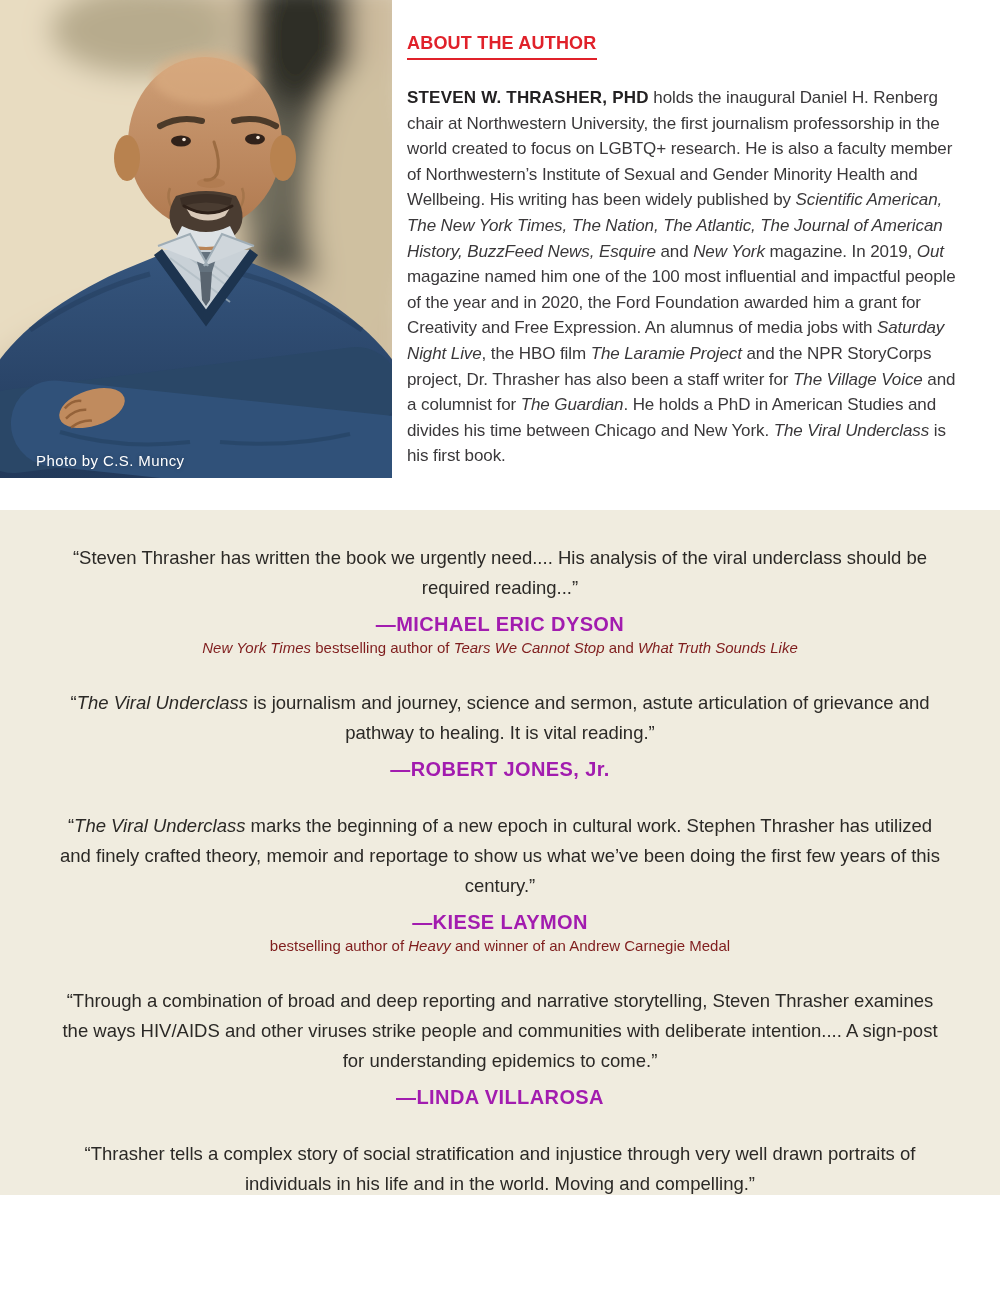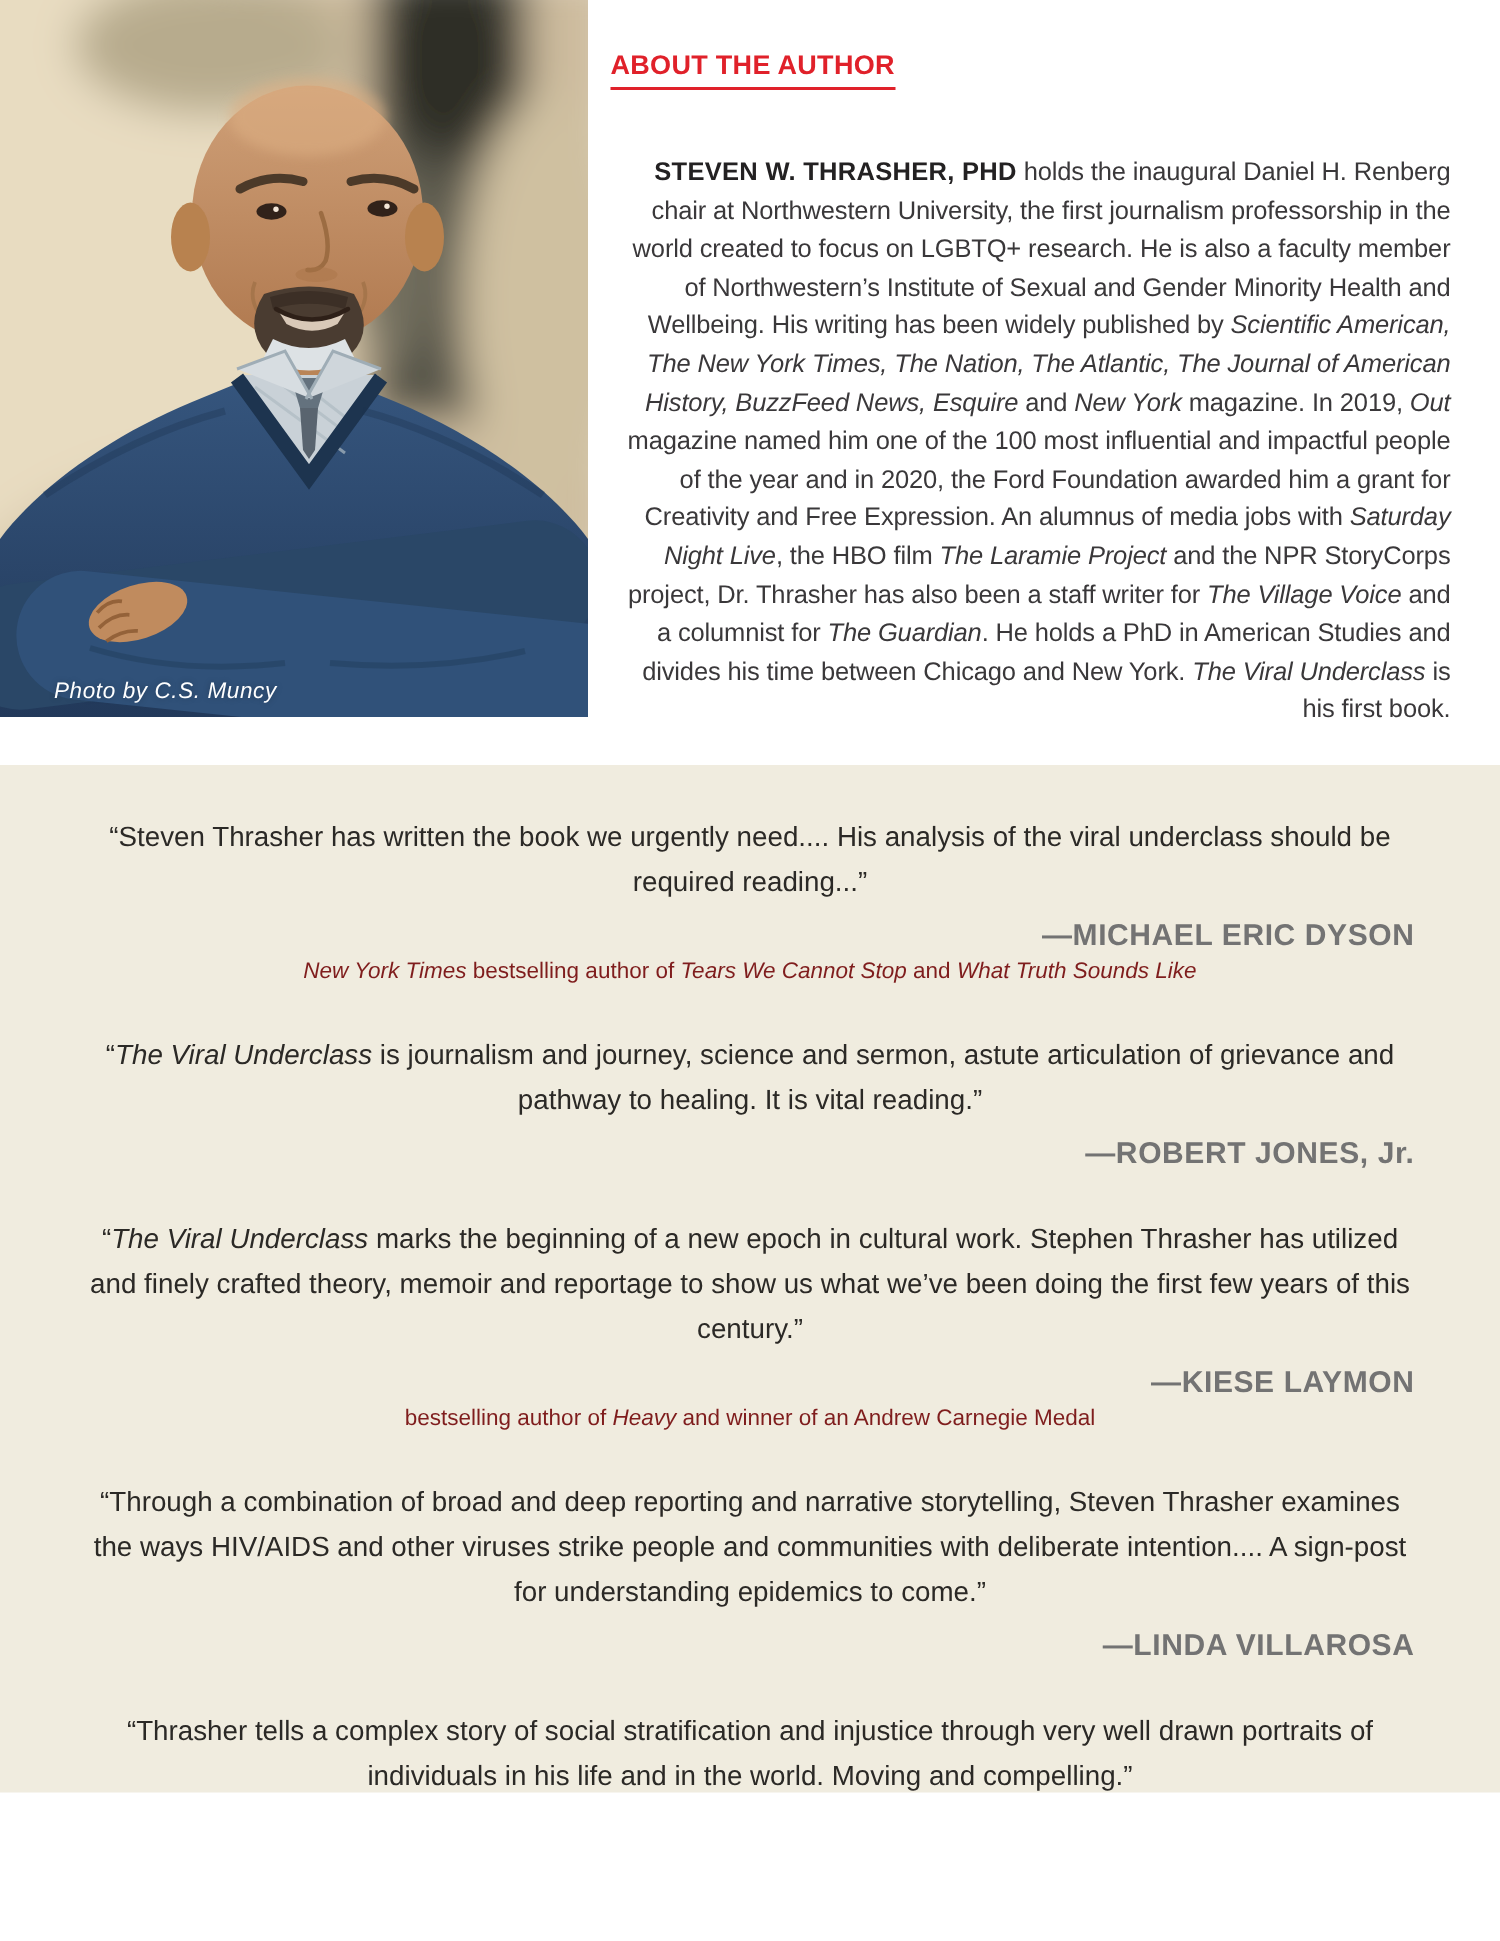--- a/index.html
+++ b/index.html
@@ -11,61 +11,60 @@
     overflow: hidden;
   }
   .it { font-style: italic; }
   .bd { font-weight: 700; letter-spacing: .2px; color: #232122; }
 
   
   .top { position: relative; height: 510px; background: #ffffff; }
 
   .photo {
     position: absolute; left: 0; top: 0;
-    width: 392px; height: 478px; margin: 0; overflow: hidden; font-style: italic;
+    width: 392px; height: 478px; margin: 0; overflow: hidden;
   }
   .photo svg { display: block; width: 392px; height: 478px; }
   .caption {
     position: absolute; left: 36px; bottom: 9px;
     color: #ffffff; font-size: 15px; letter-spacing: .4px;
     text-shadow: 0 0 4px rgba(0,0,0,.25);
   }
 
   .author-col { position: absolute; left: 407px; top: 33px; width: 560px; }
   .heading {
     display: inline-block; margin: 0;
     font-size: 18px; font-weight: 700; color: #e0212a;
     letter-spacing: .2px;
     border-bottom: 2.5px solid #e0212a; padding-bottom: 4px;
   }
   .bio {
-    margin: 42px 0 0;
+    margin: 25px 0 0;
     font-size: 17px; line-height: 25.6px; color: #3a383a;
     letter-spacing: -0.1px;
-    text-align: right;
   }
 
   
   .praise {
     box-sizing: border-box;
     height: 685px; background: #f0ecdf;
     padding: 33px 57px 0;
     text-align: center; color: #2b2926;
     overflow: hidden;
   }
   .blurb { margin: 0 0 31px; }
   .quote {
     margin: 0;
     font-size: 18.5px; line-height: 30px; font-weight: 500;
     color: #2b2926;
   }
   .name {
     margin: 10px 0 0;
     font-size: 20px; line-height: 22px; font-weight: 700;
-    color: #737373; letter-spacing: .4px; text-align: right;
+    color: #a21caf; letter-spacing: .4px;
   }
   .credit {
     margin: 3px 0 0;
     font-size: 15px; line-height: 19px; color: #7f1d1d;
   }
 </style>
 </head>
 <body>
 
 <div class="page">

